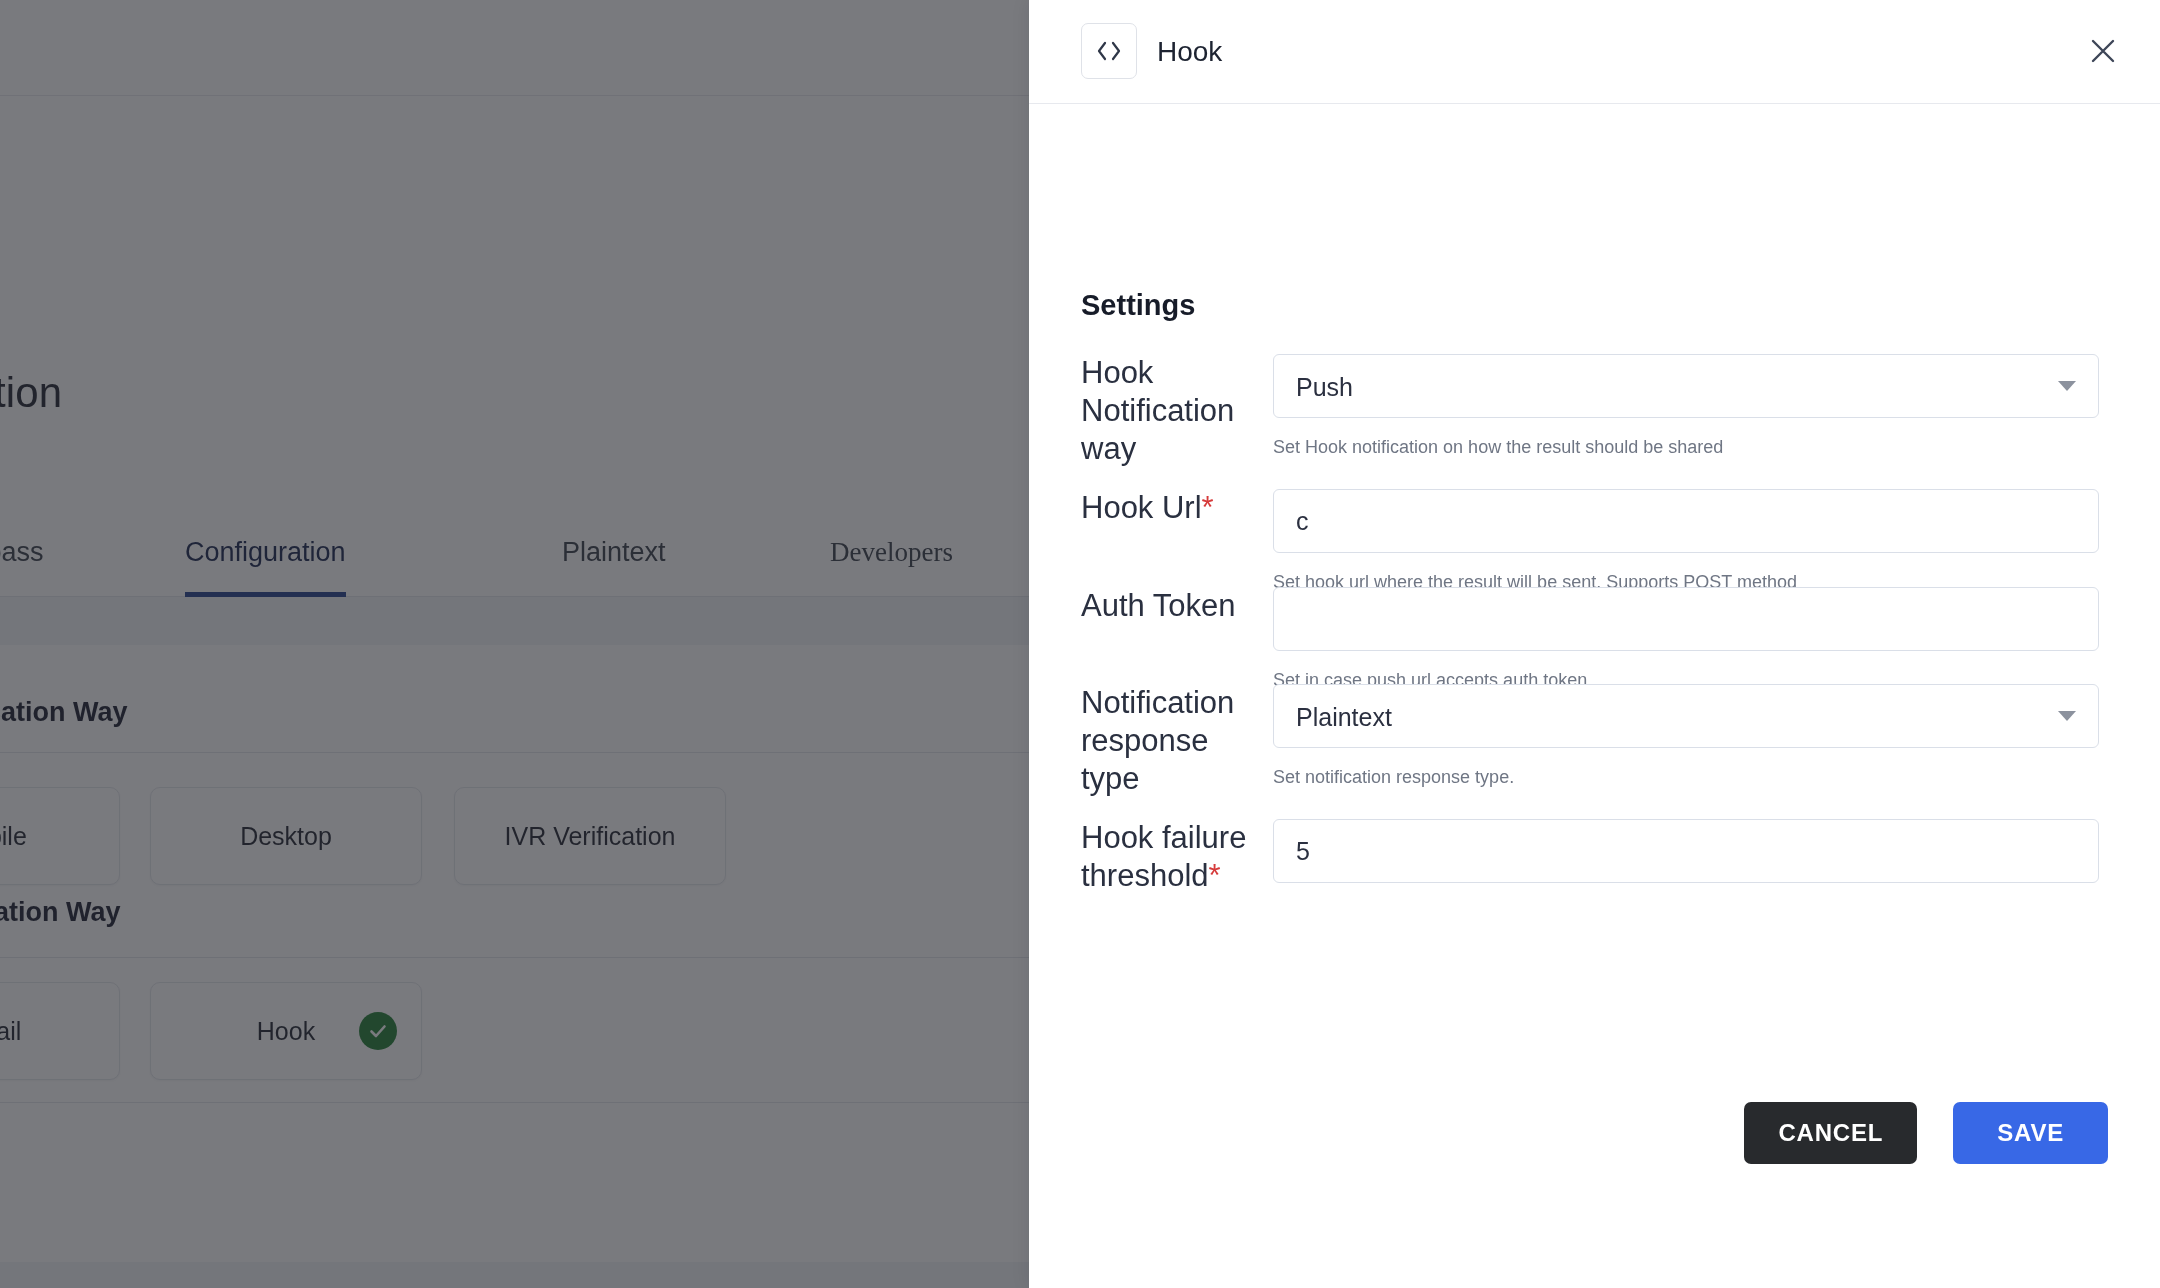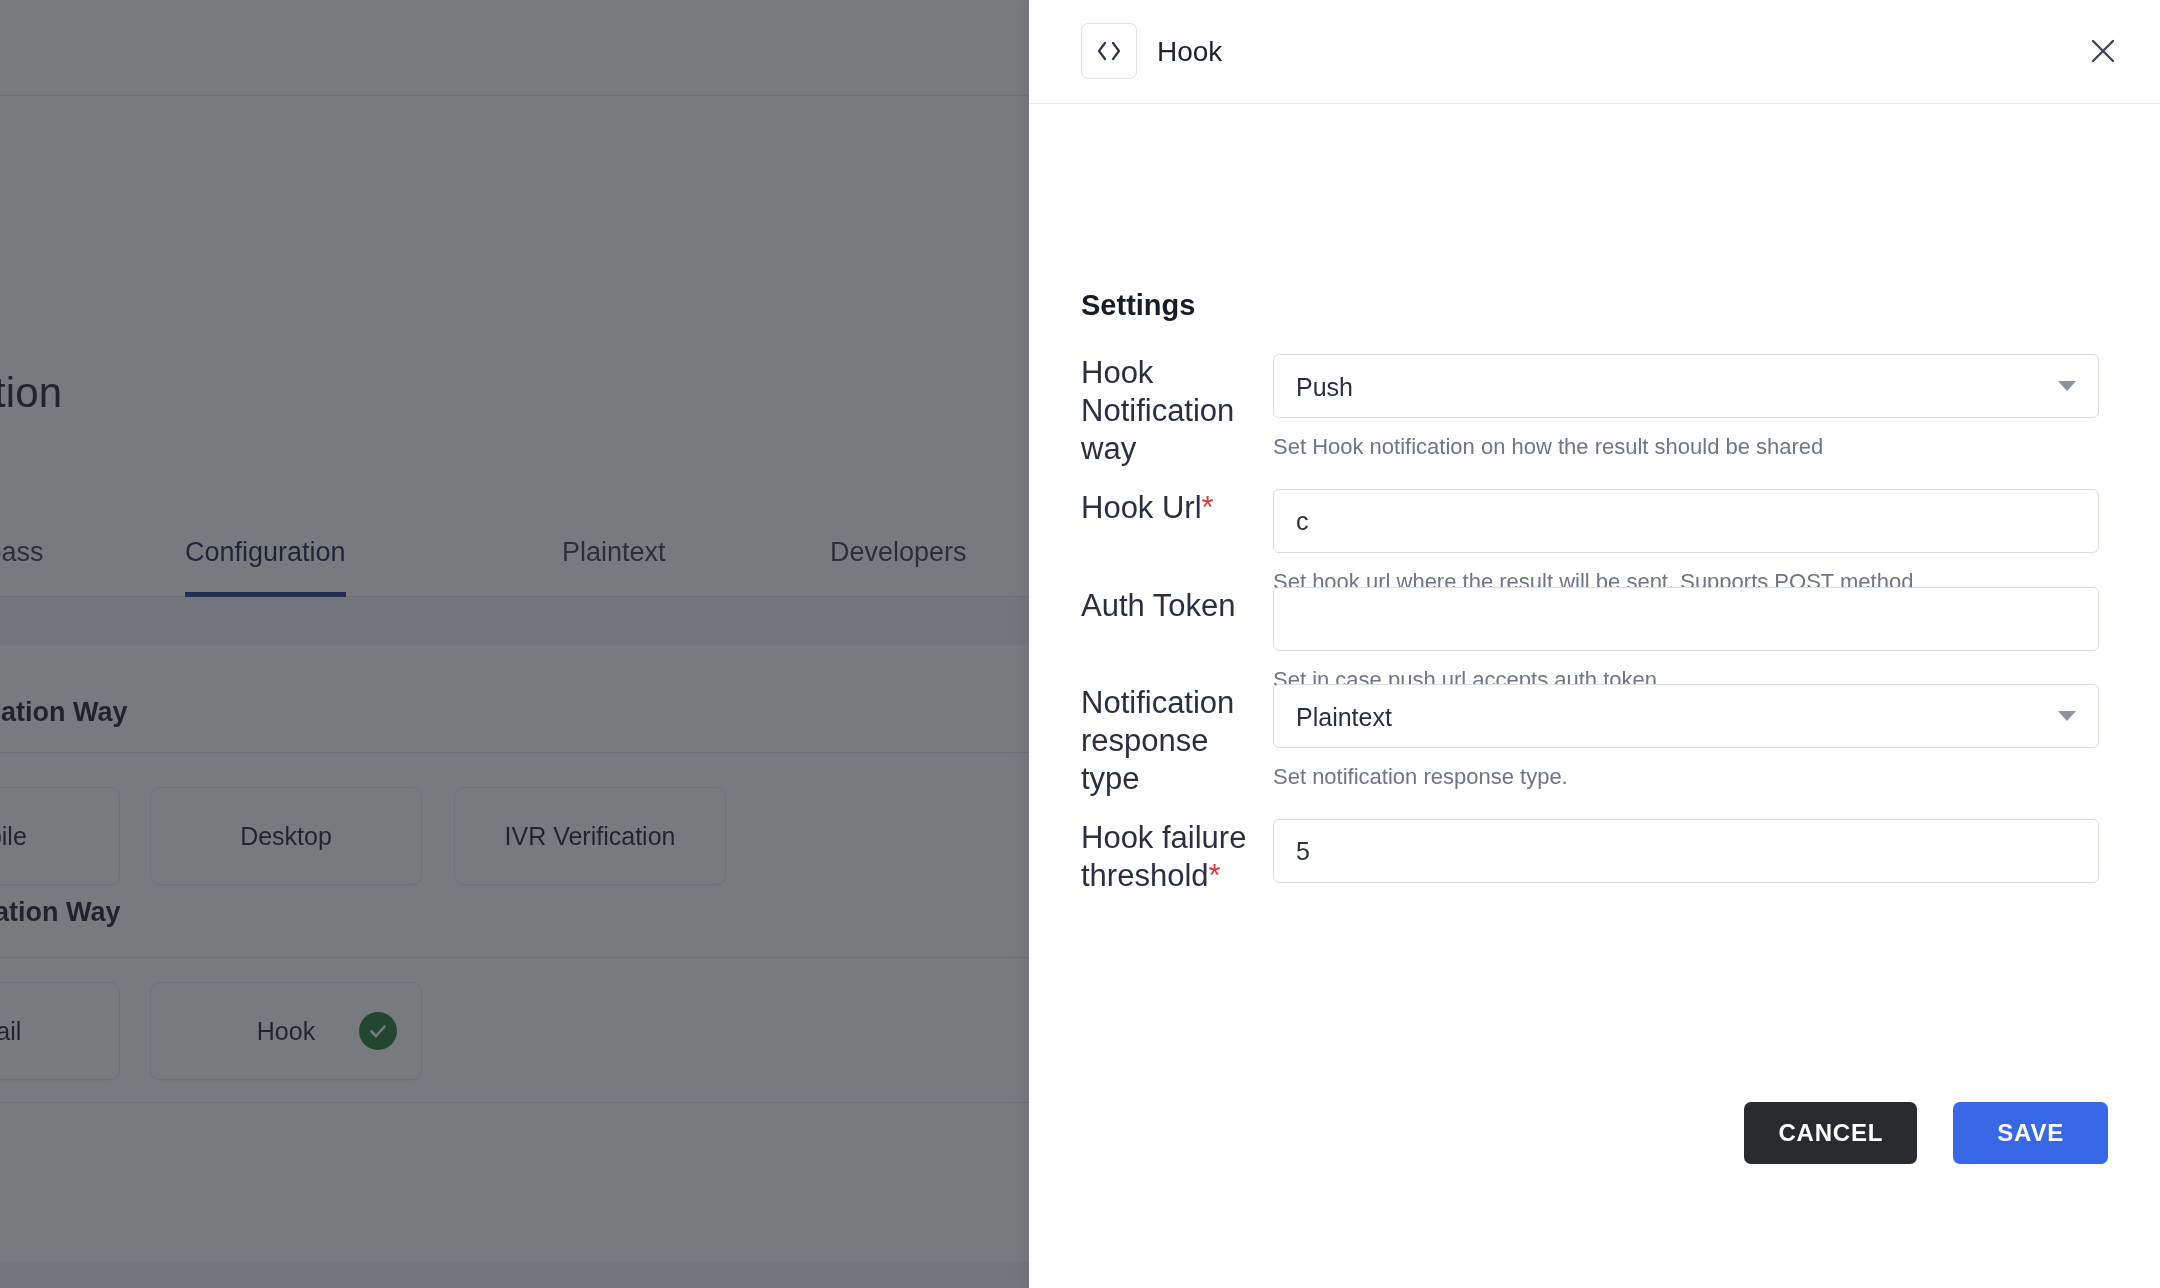--- a/index.html
+++ b/index.html
@@ -301,21 +301,21 @@
     top: 50%;
     transform: translateY(-50%);
     width: 0; height: 0;
     border-left: 9px solid transparent;
     border-right: 9px solid transparent;
     border-top: 10px solid #8c929e;
   }
 
   .fhelp {
     margin-top: 13px;
-    font-size: 22px;
+    font-size: 18px;
     line-height: 32px;
     color: #6f7684;
     width: 760px;
   }
 
   
   .actions {
     position: absolute;
     right: 52px;
     top: 998px;
@@ -347,21 +347,21 @@
     <div class="bg-topbar"></div>
 
     <div class="bg-content">
 
       <div class="bg-page-title">Configuration</div>
 
       <div class="bg-tabs">
         <div class="bg-tab" style="left:-72px;">Gatepass</div>
         <div class="bg-tab active" style="left:185px;">Configuration</div>
         <div class="bg-tab" style="left:562px;">Plaintext</div>
-        <div class="bg-tab" style="left:830px;">Developers</div>
+        <div class="bg-tab" style="left:830px;font-family:Liberation Serif, serif;">Developers</div>
       </div>
 
       <div class="bg-band" style="top:500px;height:48px;"></div>
 
       <div class="bg-section-title" style="left:-80px; top:600px;">Verification Way</div>
       <div class="bg-divider" style="top:655px;"></div>
 
       <div class="bg-card" style="left:-140px; top:690px; width:260px;">
         <div class="bg-card-label">Mobile</div>
       </div>

